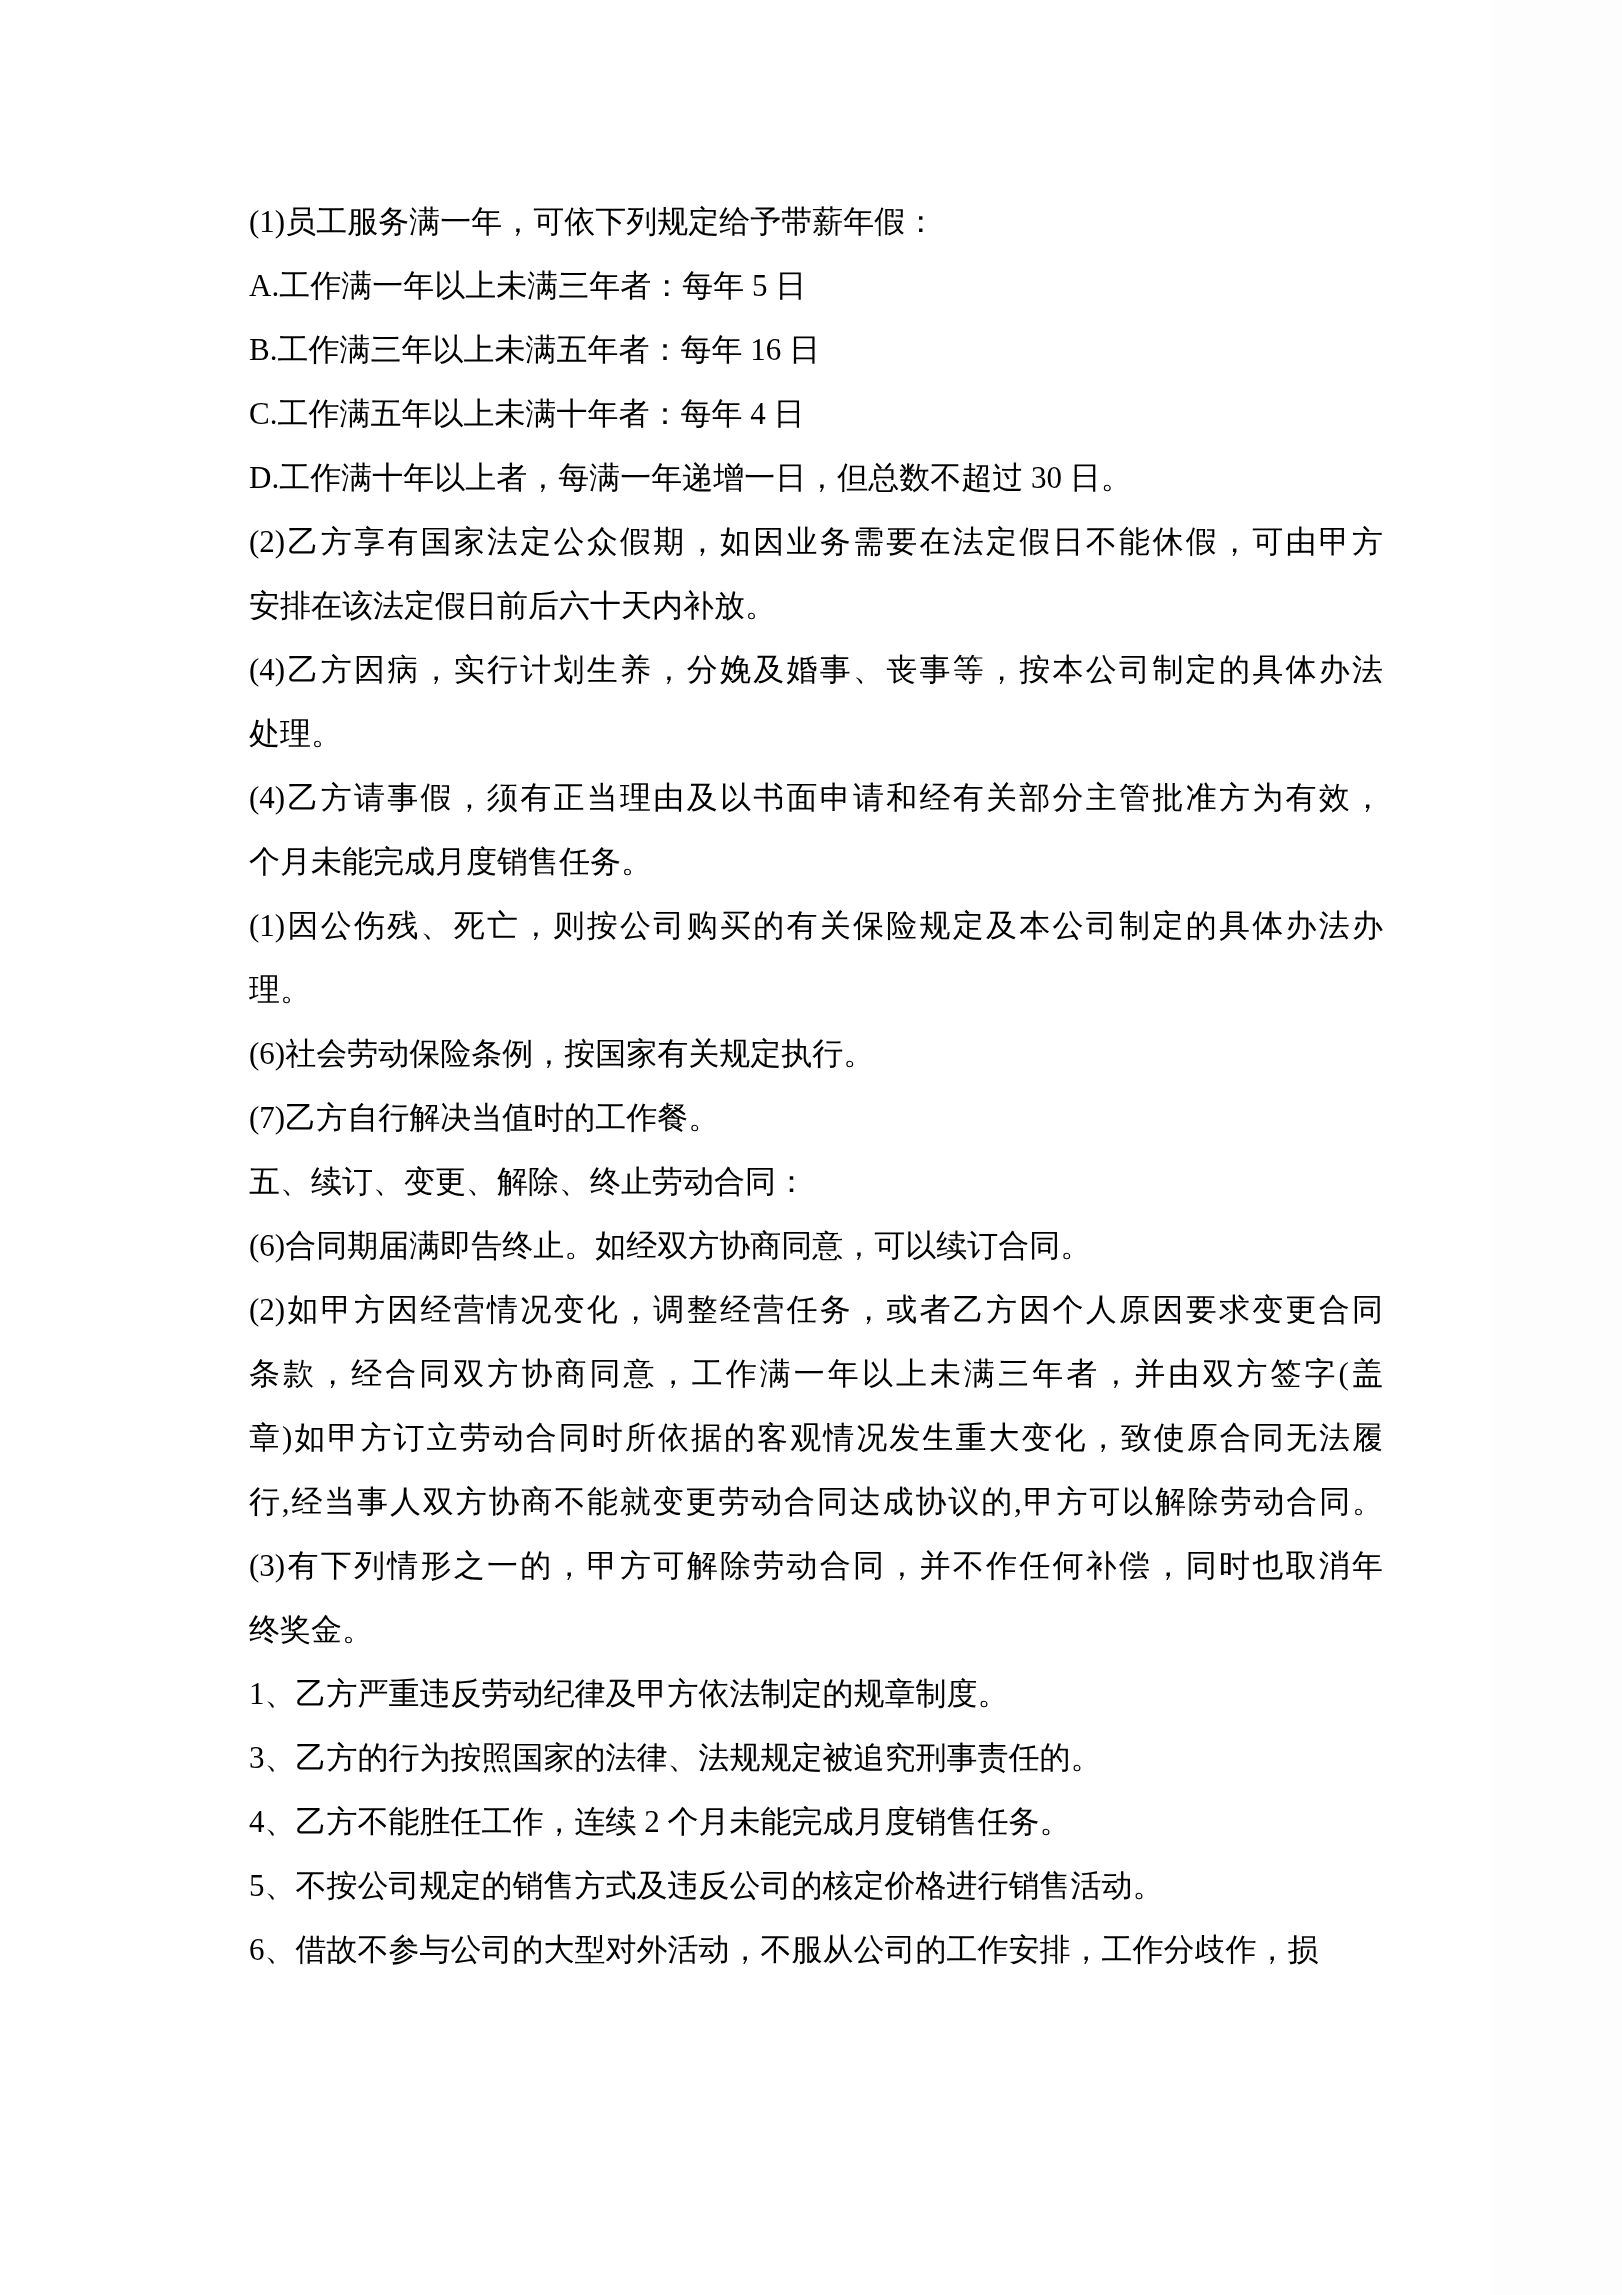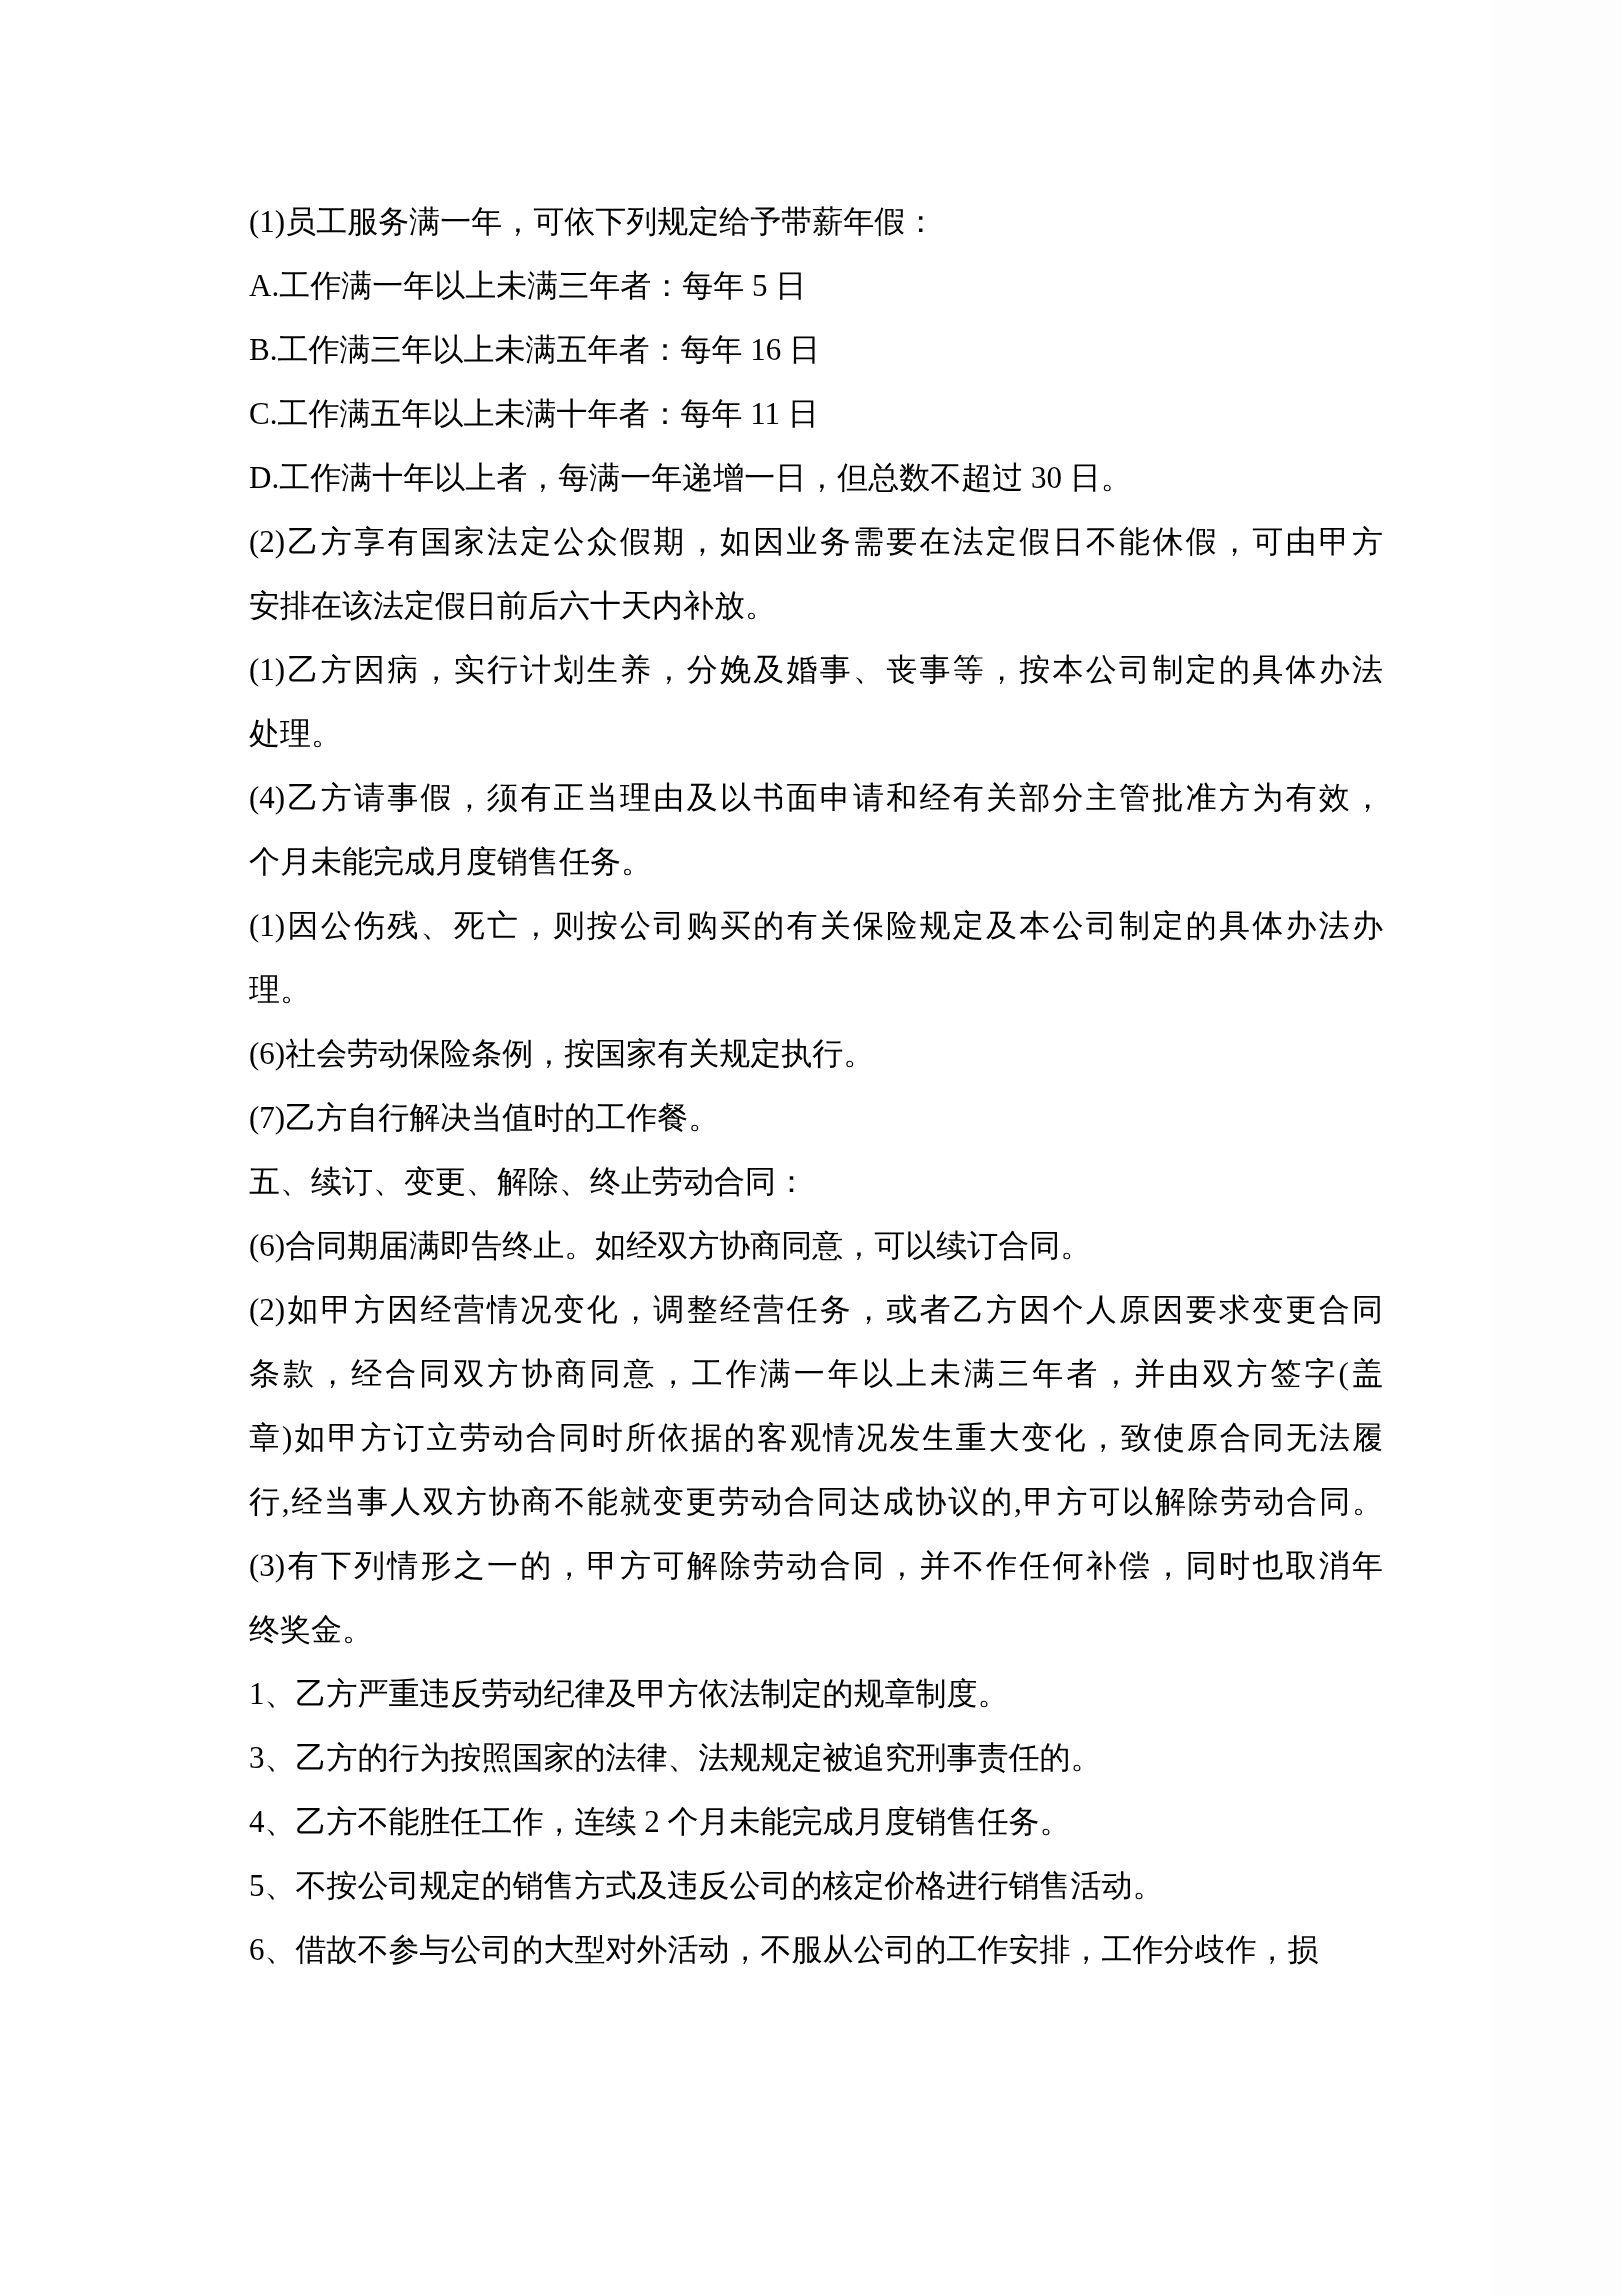--- a/index.html
+++ b/index.html
@@ -44,25 +44,25 @@
   }
 </style>
 </head>
 <body>
 
 <div class="page">
   <div class="content">
     <div class="line">(1)员工服务满一年，可依下列规定给予带薪年假：</div>
     <div class="line">A.工作满一年以上未满三年者：每年 5 日</div>
     <div class="line">B.工作满三年以上未满五年者：每年 16 日</div>
-    <div class="line">C.工作满五年以上未满十年者：每年 11 日</div>
+    <div class="line">C.工作满五年以上未满十年者：每年 4 日</div>
     <div class="line">D.工作满十年以上者，每满一年递增一日，但总数不超过 30 日。</div>
     <div class="line j">(2)乙方享有国家法定公众假期，如因业务需要在法定假日不能休假，可由甲方</div>
     <div class="line">安排在该法定假日前后六十天内补放。</div>
-    <div class="line j">(1)乙方因病，实行计划生养，分娩及婚事、丧事等，按本公司制定的具体办法</div>
+    <div class="line j">(4)乙方因病，实行计划生养，分娩及婚事、丧事等，按本公司制定的具体办法</div>
     <div class="line">处理。</div>
     <div class="line j">(4)乙方请事假，须有正当理由及以书面申请和经有关部分主管批准方为有效，</div>
     <div class="line">个月未能完成月度销售任务。</div>
     <div class="line j">(1)因公伤残、死亡，则按公司购买的有关保险规定及本公司制定的具体办法办</div>
     <div class="line">理。</div>
     <div class="line">(6)社会劳动保险条例，按国家有关规定执行。</div>
     <div class="line">(7)乙方自行解决当值时的工作餐。</div>
     <div class="line">五、续订、变更、解除、终止劳动合同：</div>
     <div class="line">(6)合同期届满即告终止。如经双方协商同意，可以续订合同。</div>
     <div class="line j">(2)如甲方因经营情况变化，调整经营任务，或者乙方因个人原因要求变更合同</div>

